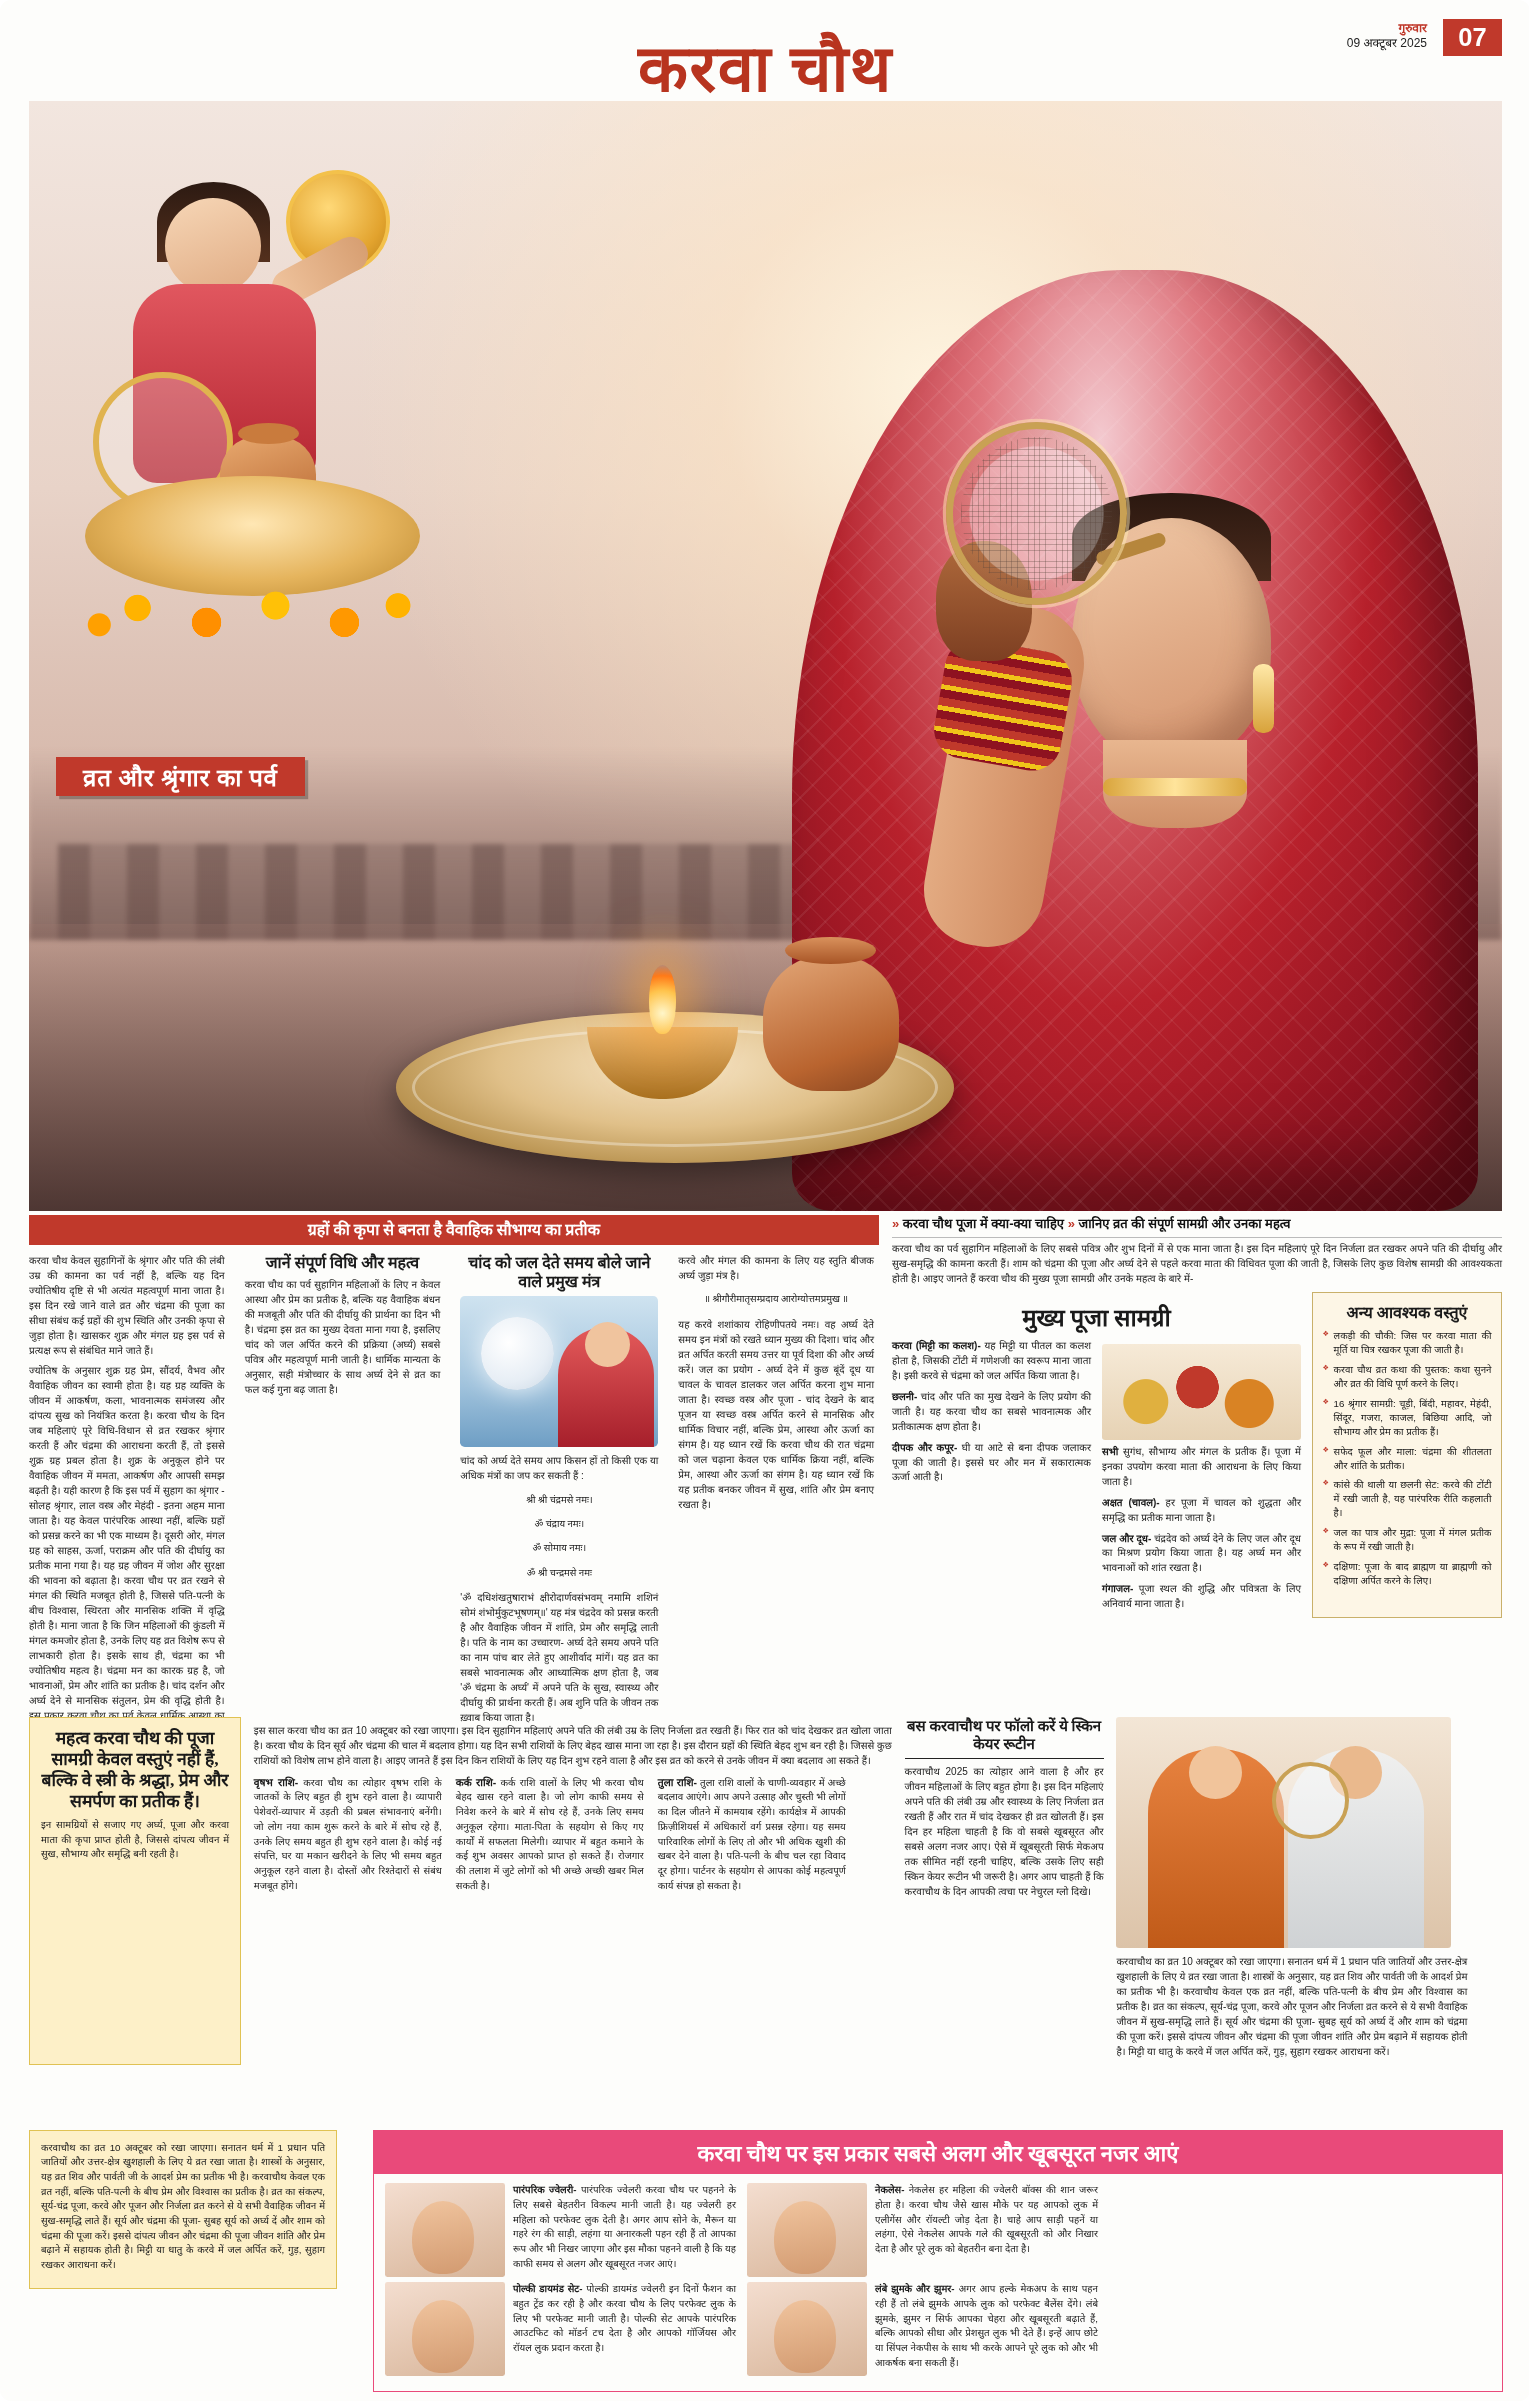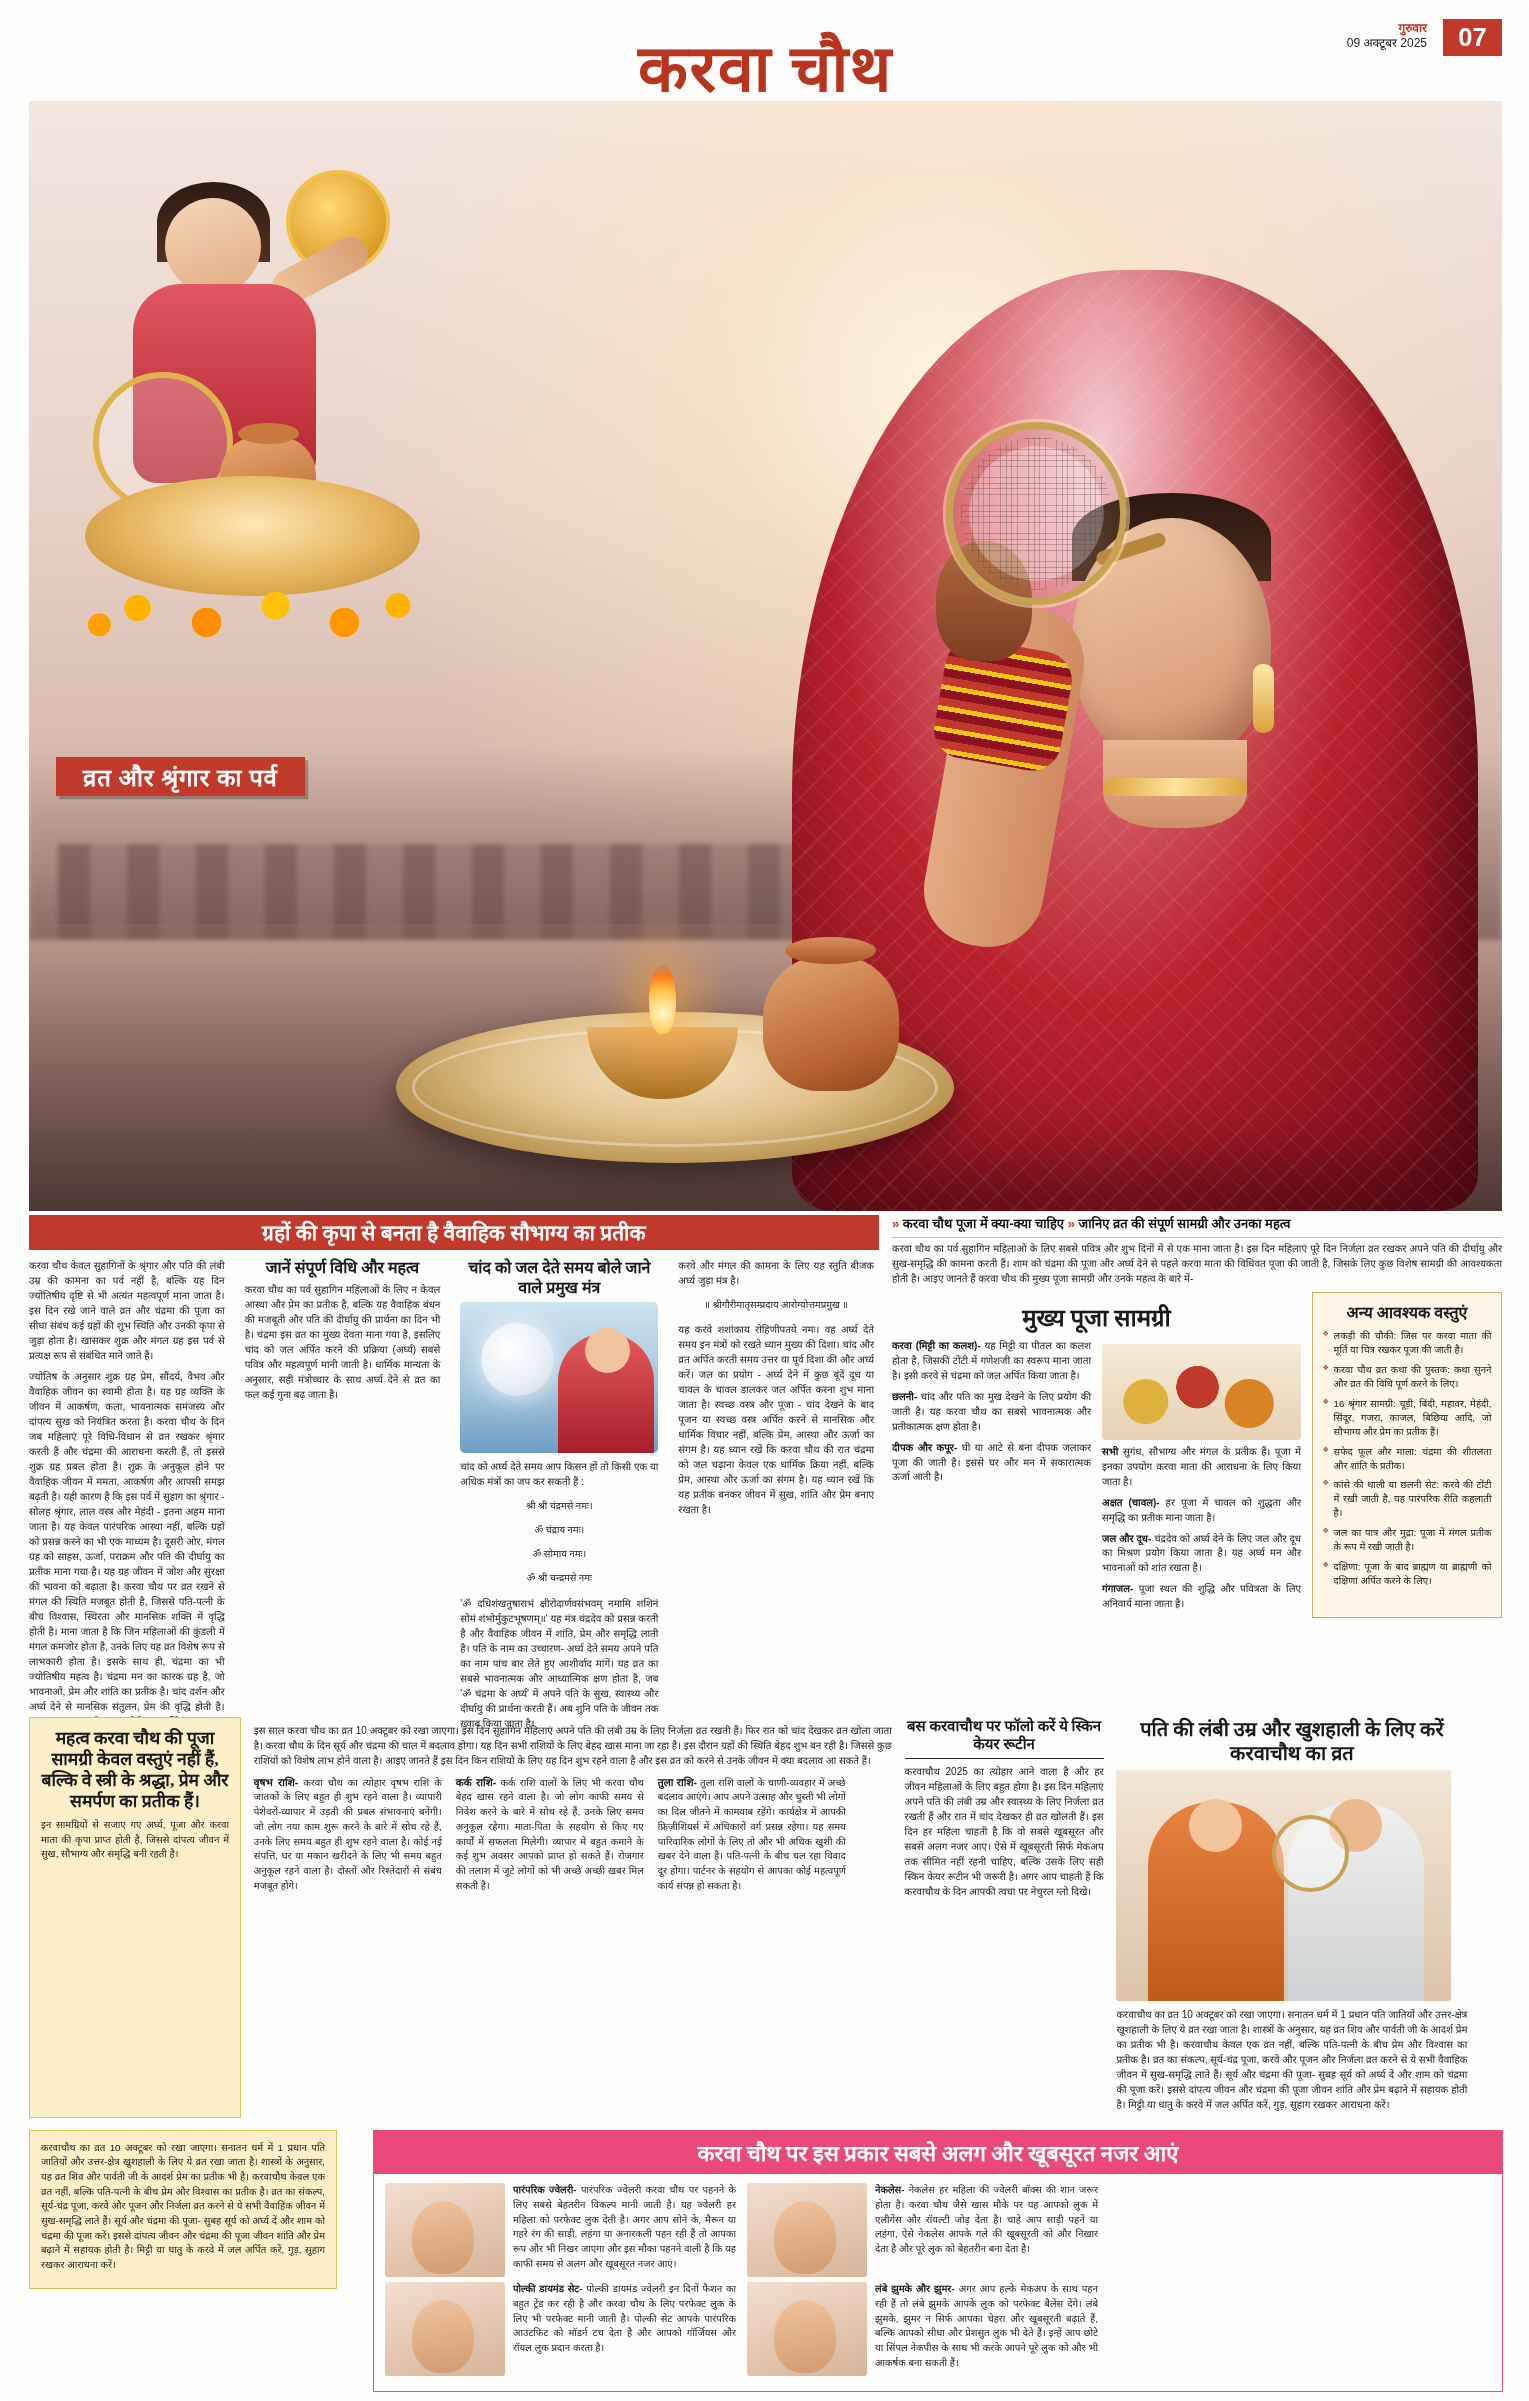--- a/index.html
+++ b/index.html
@@ -108,21 +108,21 @@
      background:#c97b3d;}
   .illus .sievel{position:absolute;left:56px;top:239px;width:128px;height:128px;border-radius:50%;
      border:6.4px solid #e0b34f;background:rgba(255,255,255,.25);}
 
   .hero-ribbon{position:absolute;left:27px;bottom:415px;background:#c0392b;color:#fff;
      font-family:"Liberation Serif",serif;font-weight:bold;font-size:24px;padding:3px 27px;
      box-shadow:3.2px 3.2px 0 rgba(0,0,0,.25);letter-spacing:0.8px;}
 
   
   .redbar{background:#c0392b;color:#fff;font-family:"Liberation Serif",serif;font-weight:bold;
-     text-align:center;padding:5.6px 6.4px;font-size:21px;line-height:1.15;}
+     text-align:center;padding:5.6px 6.4px;font-size:16px;line-height:1.15;}
   p.body{font-size:10px;line-height:1.5;text-align:justify;margin:0 0 5.6px 0;color:#222;}
   .rule{height:1.6px;background:#222;margin:4.8px 0;}
   .thinrule{height:0.8px;background:#bbb;margin:4px 0;}
 
   
   .sec1{position:absolute;left:0;top:1196px;width:1473px;}
   .bar-main{width:837px;}
   .cols4{display:flex;gap:20px;margin-top:8px;width:845px;}
   .col{width:198px;}
   .colhead{font-family:"Liberation Serif",serif;font-weight:bold;font-size:16px;line-height:1.2;
@@ -358,21 +358,20 @@
         </div>
       </div>
 
       <div style="width:199px;">
         <div class="colhead" style="font-size:15px;text-align:center;">बस करवाचौथ पर फॉलो करें ये स्किन केयर रूटीन</div>
         <div class="rule"></div>
         <p class="body">करवाचौथ 2025 का त्योहार आने वाला है और हर जीवन महिलाओं के लिए बहुत होगा है। इस दिन महिलाएं अपने पति की लंबी उम्र और स्वास्थ्य के लिए निर्जला व्रत रखती हैं और रात में चांद देखकर ही व्रत खोलती हैं। इस दिन हर महिला चाहती है कि वो सबसे खूबसूरत और सबसे अलग नजर आए। ऐसे में खूबसूरती सिर्फ मेकअप तक सीमित नहीं रहनी चाहिए, बल्कि उसके लिए सही स्किन केयर रूटीन भी जरूरी है। अगर आप चाहती हैं कि करवाचौथ के दिन आपकी त्वचा पर नेचुरल ग्लो दिखे।</p>
       </div>
 
       <div style="width:351px;">
-        <div class="colhead" style="font-size:20px;text-align:center;">पति की लंबी उम्र और खुशहाली के लिए करें करवाचौथ का व्रत</div>
         <div class="photo-couple">
           <div class="w"></div>
           <div class="m"></div>
           <div class="sv"></div>
         </div>
         <p class="body" style="margin-top:6.4px;">करवाचौथ का व्रत 10 अक्टूबर को रखा जाएगा। सनातन धर्म में 1 प्रधान पति जातियों और उत्तर-क्षेत्र खुशहाली के लिए ये व्रत रखा जाता है। शास्त्रों के अनुसार, यह व्रत शिव और पार्वती जी के आदर्श प्रेम का प्रतीक भी है। करवाचौथ केवल एक व्रत नहीं, बल्कि पति-पत्नी के बीच प्रेम और विश्वास का प्रतीक है। व्रत का संकल्प, सूर्य-चंद्र पूजा, करवे और पूजन और निर्जला व्रत करने से ये सभी वैवाहिक जीवन में सुख-समृद्धि लाते हैं। सूर्य और चंद्रमा की पूजा- सुबह सूर्य को अर्घ्य दें और शाम को चंद्रमा की पूजा करें। इससे दांपत्य जीवन और चंद्रमा की पूजा जीवन शांति और प्रेम बढ़ाने में सहायक होती है। मिट्टी या धातु के करवे में जल अर्पित करें, गुड़, सुहाग रखकर आराधना करें।</p>
       </div>
     </div>
   </div>
 

